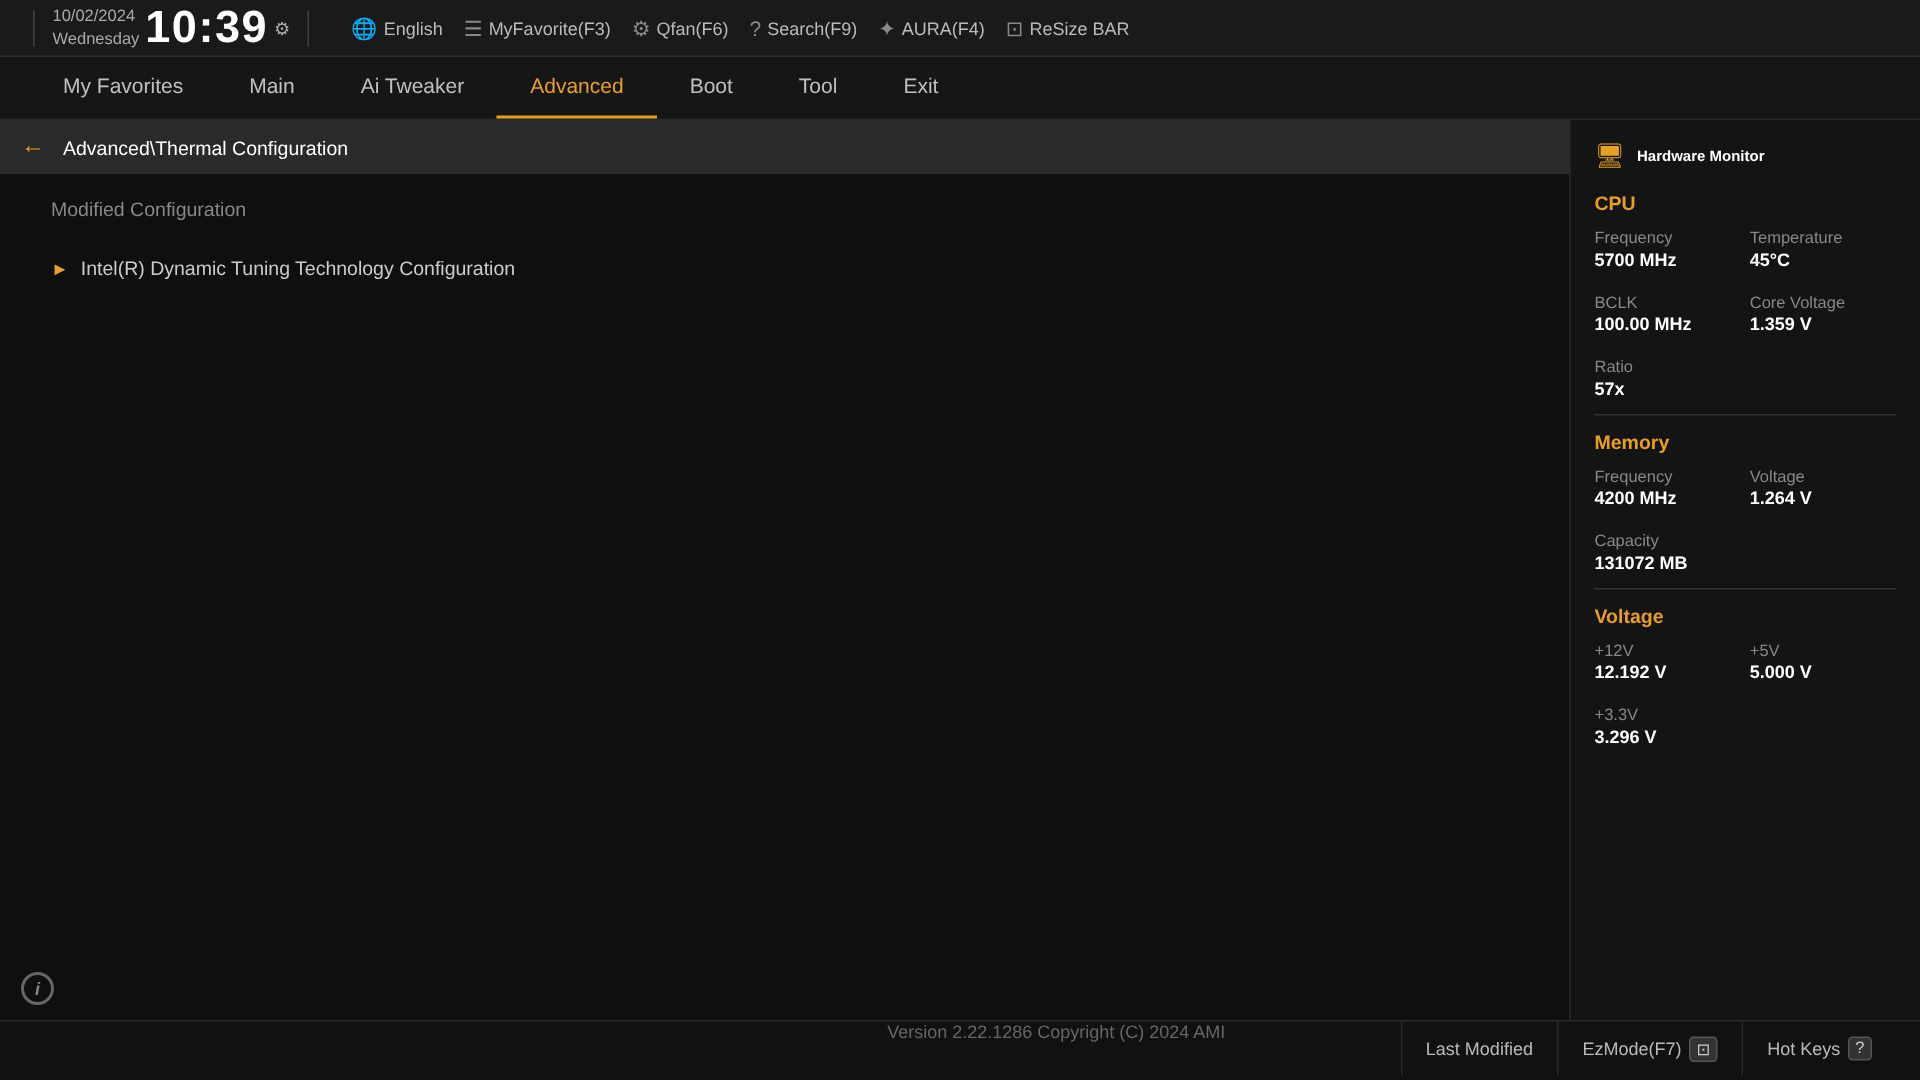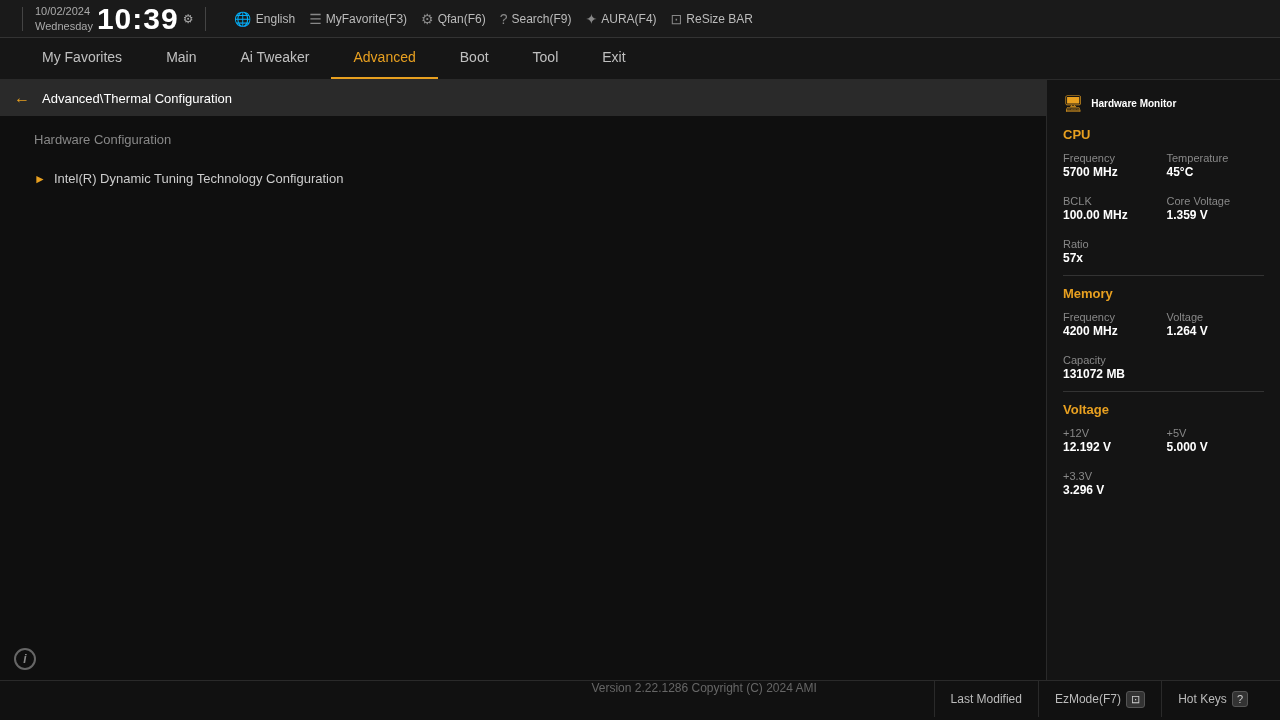--- a/index.html
+++ b/index.html
@@ -329,21 +329,21 @@
 <div class="main-layout">
 
   <div class="left-panel">
 
     <div class="breadcrumb-bar">
       <span class="back-arrow">←</span>
       <span>Advanced\Thermal Configuration</span>
     </div>
 
     <div class="section-content">
-      <div class="section-title">Hardware Configuration</div>
+      <div class="section-title">Modified Configuration</div>
 
       <div class="menu-item">
         <span class="menu-arrow">►</span>
         <span>Intel(R) Dynamic Tuning Technology Configuration</span>
       </div>
     </div>
 
     <div class="bottom-info">
       <div class="info-circle">i</div>
     </div>

